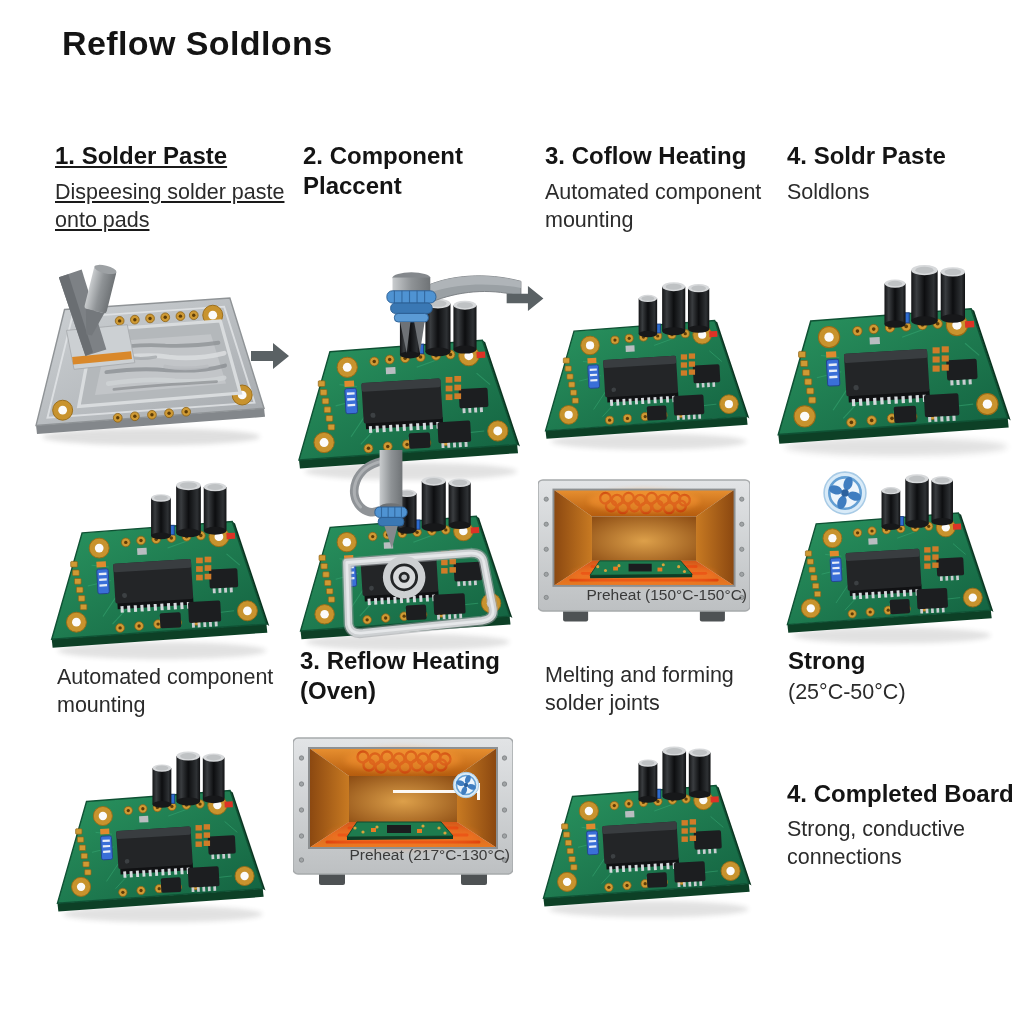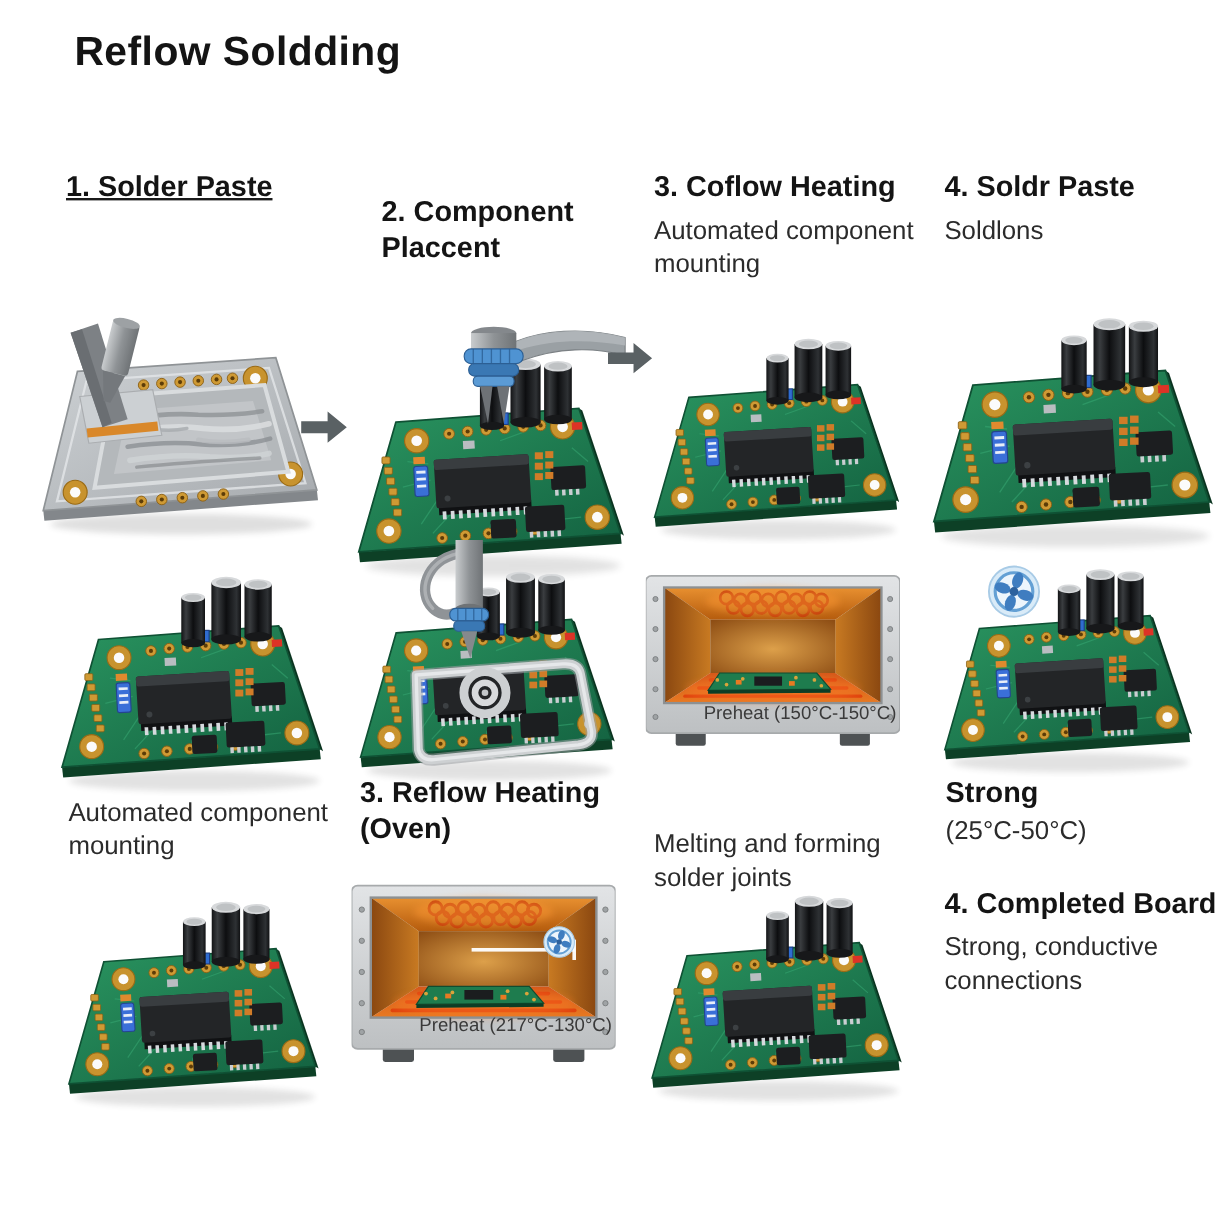--- a/index.html
+++ b/index.html
@@ -356,26 +356,27 @@
         </g>
         <circle cx="22" cy="22" r="3.6" fill="#2c619e"></circle>
       </symbol>
 
       <symbol id="arrow" viewBox="0 0 40 30">
         <polygon points="0,10 22,10 22,2 38,15 22,28 22,20 0,20" fill="#5a6164"></polygon>
       </symbol>
     </defs>
   </svg>
 
-  <div class="abs big-title" style="left:62px;top:24px;">Reflow Soldding</div>
+  <div class="abs big-title" style="left:62px;top:24px;">Reflow Soldlons</div>
 
   <div class="abs" style="left:55px;top:141px;width:240px;text-decoration:underline;">
     <div class="h-title">1. Solder Paste</div>
-  </div>
-  <div class="abs" style="left:318px;top:141px;width:215px;margin-top:21px;">
+    <div class="h-sub">Dispeesing solder paste onto pads</div>
+  </div>
+  <div class="abs" style="left:303px;top:141px;width:215px;">
     <div class="h-title">2. Component Placcent</div>
   </div>
   <div class="abs" style="left:545px;top:141px;width:240px;">
     <div class="h-title">3. Coflow Heating</div>
     <div class="h-sub">Automated component mounting</div>
   </div>
   <div class="abs" style="left:787px;top:141px;width:232px;">
     <div class="h-title">4. Soldr Paste</div>
     <div class="h-sub">Soldlons</div>
   </div>
@@ -430,21 +431,21 @@
   <svg class="abs" style="left:822px;top:470px;width:46px;height:46px;">
       <use href="#fan"></use>
     </svg>
 
   <div class="abs" style="left:57px;top:661px;width:240px;">
     <div class="h-sub nomargin">Automated component mounting</div>
   </div>
   <div class="abs" style="left:300px;top:646px;width:235px;">
     <div class="h-title">3. Reflow Heating (Oven)</div>
   </div>
-  <div class="abs" style="left:545px;top:659px;width:235px;margin-top:28px;">
+  <div class="abs" style="left:545px;top:659px;width:235px;">
     <div class="h-sub nomargin">Melting and forming solder joints</div>
   </div>
   <div class="abs" style="left:788px;top:646px;width:230px;">
     <div class="h-title">Strong</div>
     <div class="h-sub nomargin">(25°C-50°C)</div>
   </div>
 
   <svg class="abs" style="left:52px;top:745px;width:218px;height:182px;">
       <use href="#pcb"></use>
     </svg>
@@ -456,18 +457,18 @@
   <div class="abs white-line" style="left:477px;top:783px;width:3px;height:17px;"></div>
   <svg class="abs" style="left:452px;top:771px;width:28px;height:28px;">
       <use href="#fan"></use>
     </svg>
   <div class="abs oven-label" style="left:296px;top:846px;width:214px;">Preheat (217°C-130°C)</div>
 
   <svg class="abs" style="left:538px;top:740px;width:218px;height:182px;">
       <use href="#pcb"></use>
     </svg>
 
-  <div class="abs" style="left:787px;top:740px;width:237px;">
+  <div class="abs" style="left:787px;top:780px;width:237px;">
     <div class="completed-title">4. Completed Board</div>
     <div class="h-sub">Strong, conductive connections</div>
   </div>
 
 </div>
 
 </body></html>

